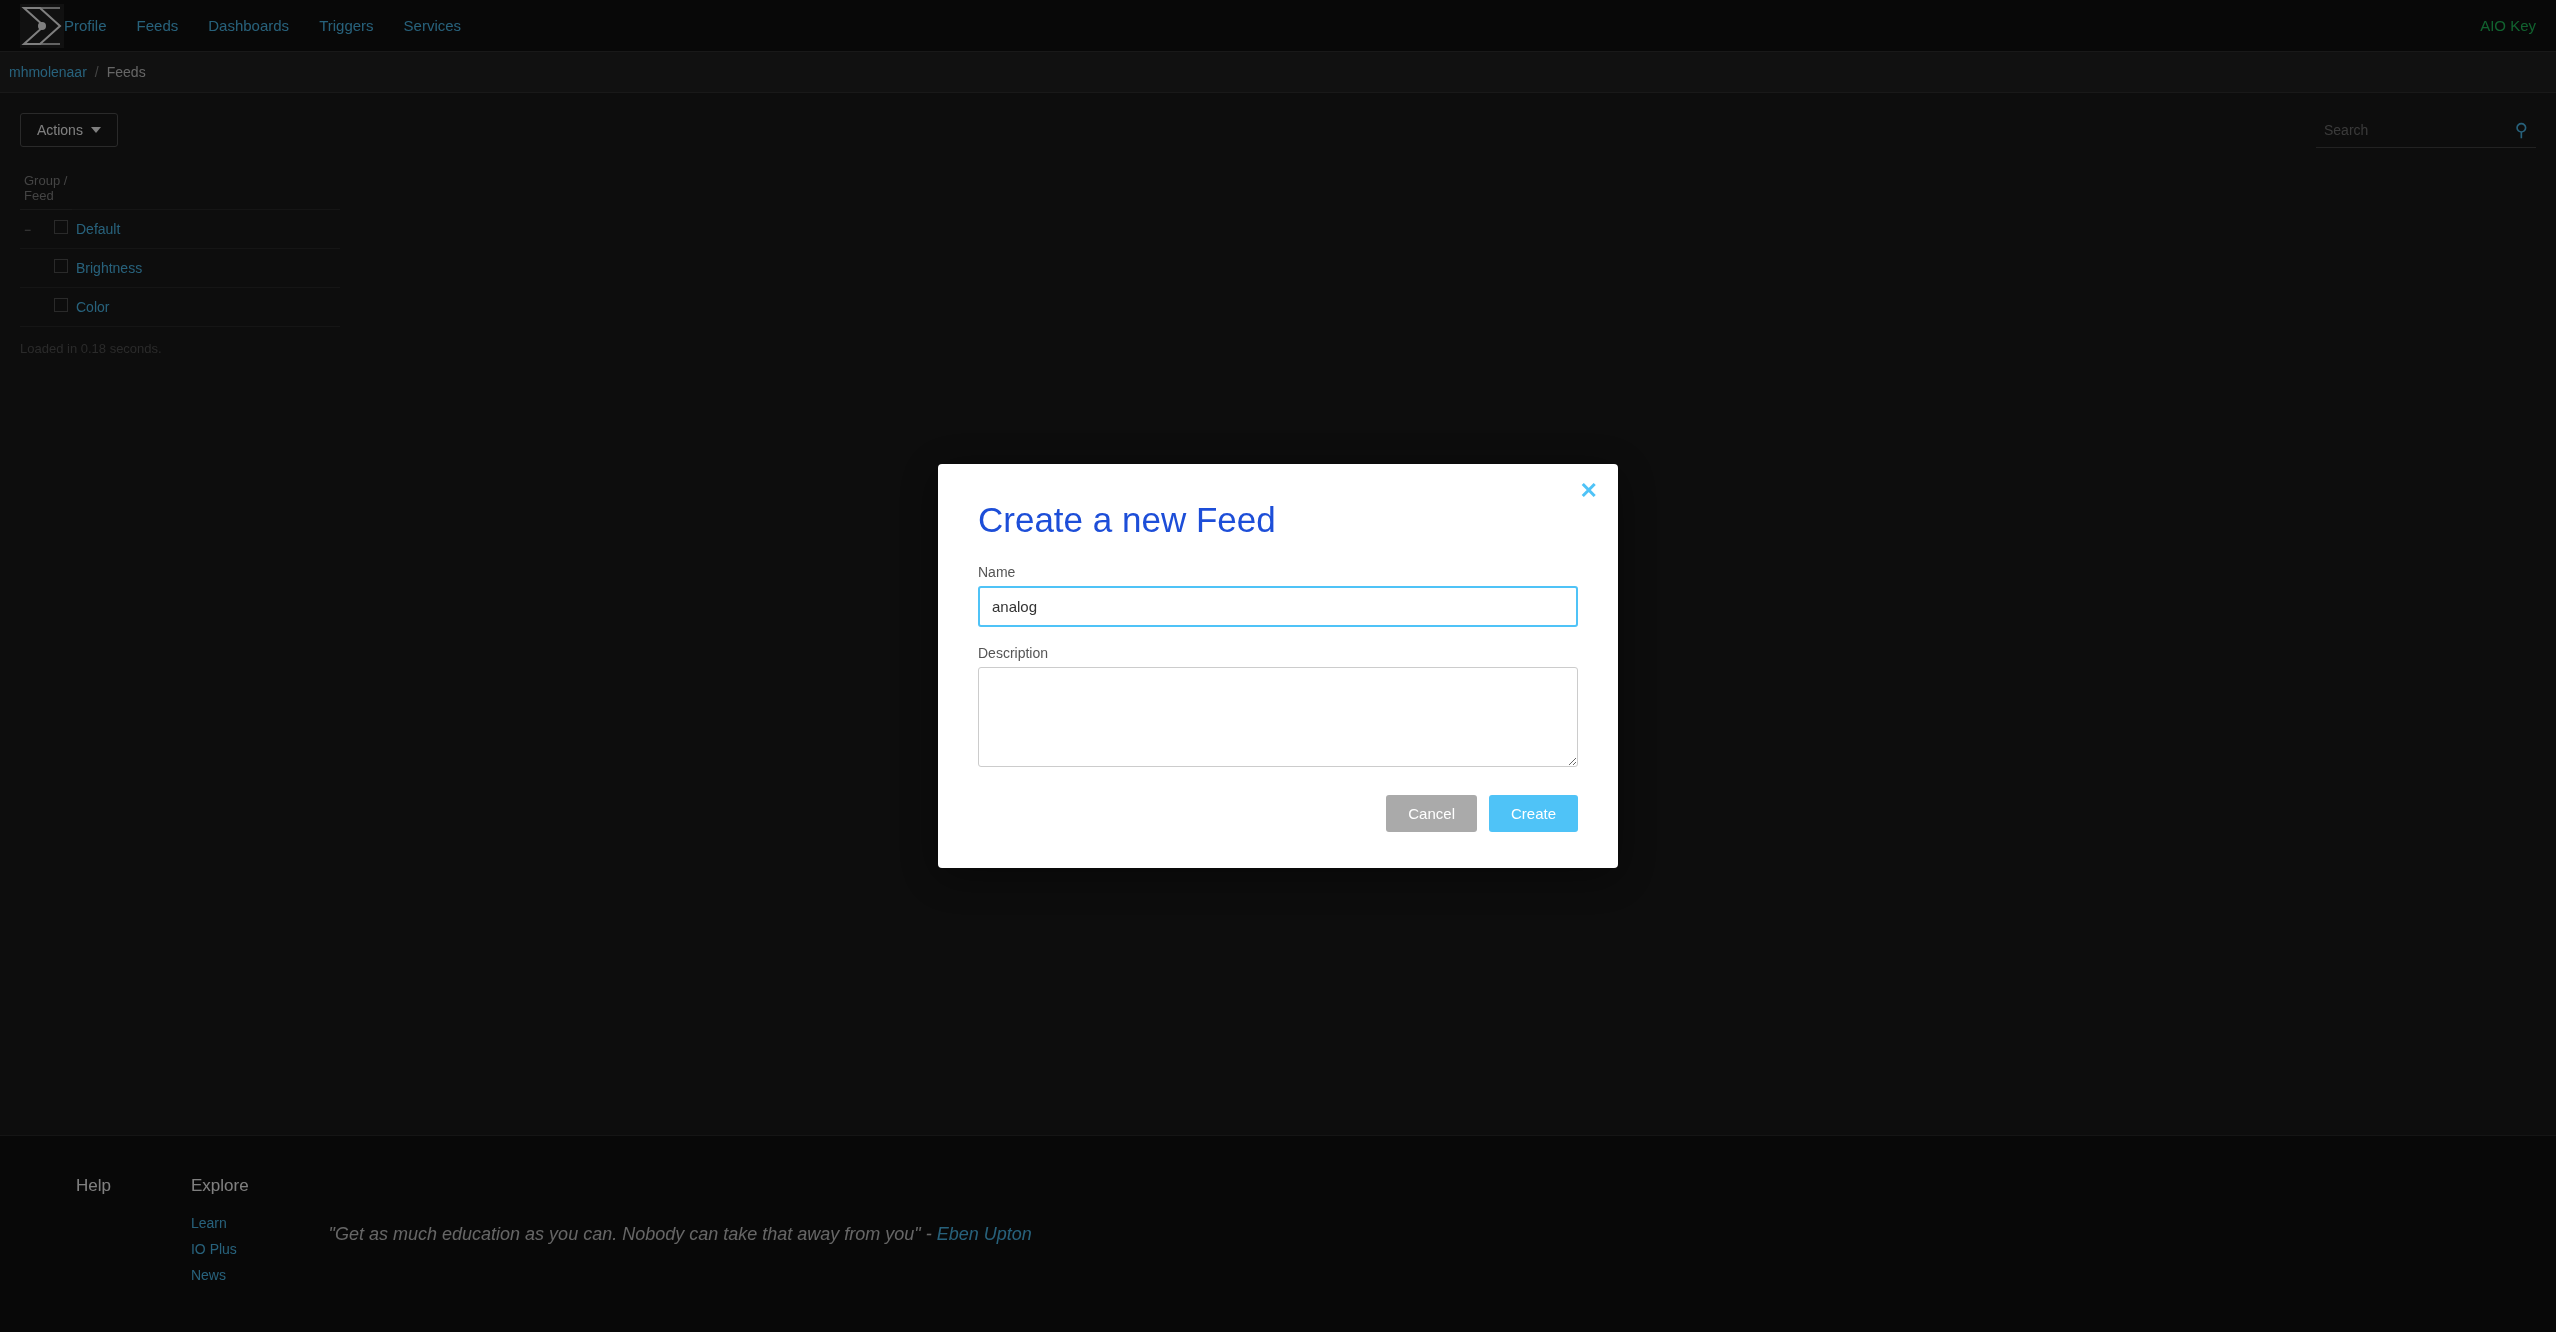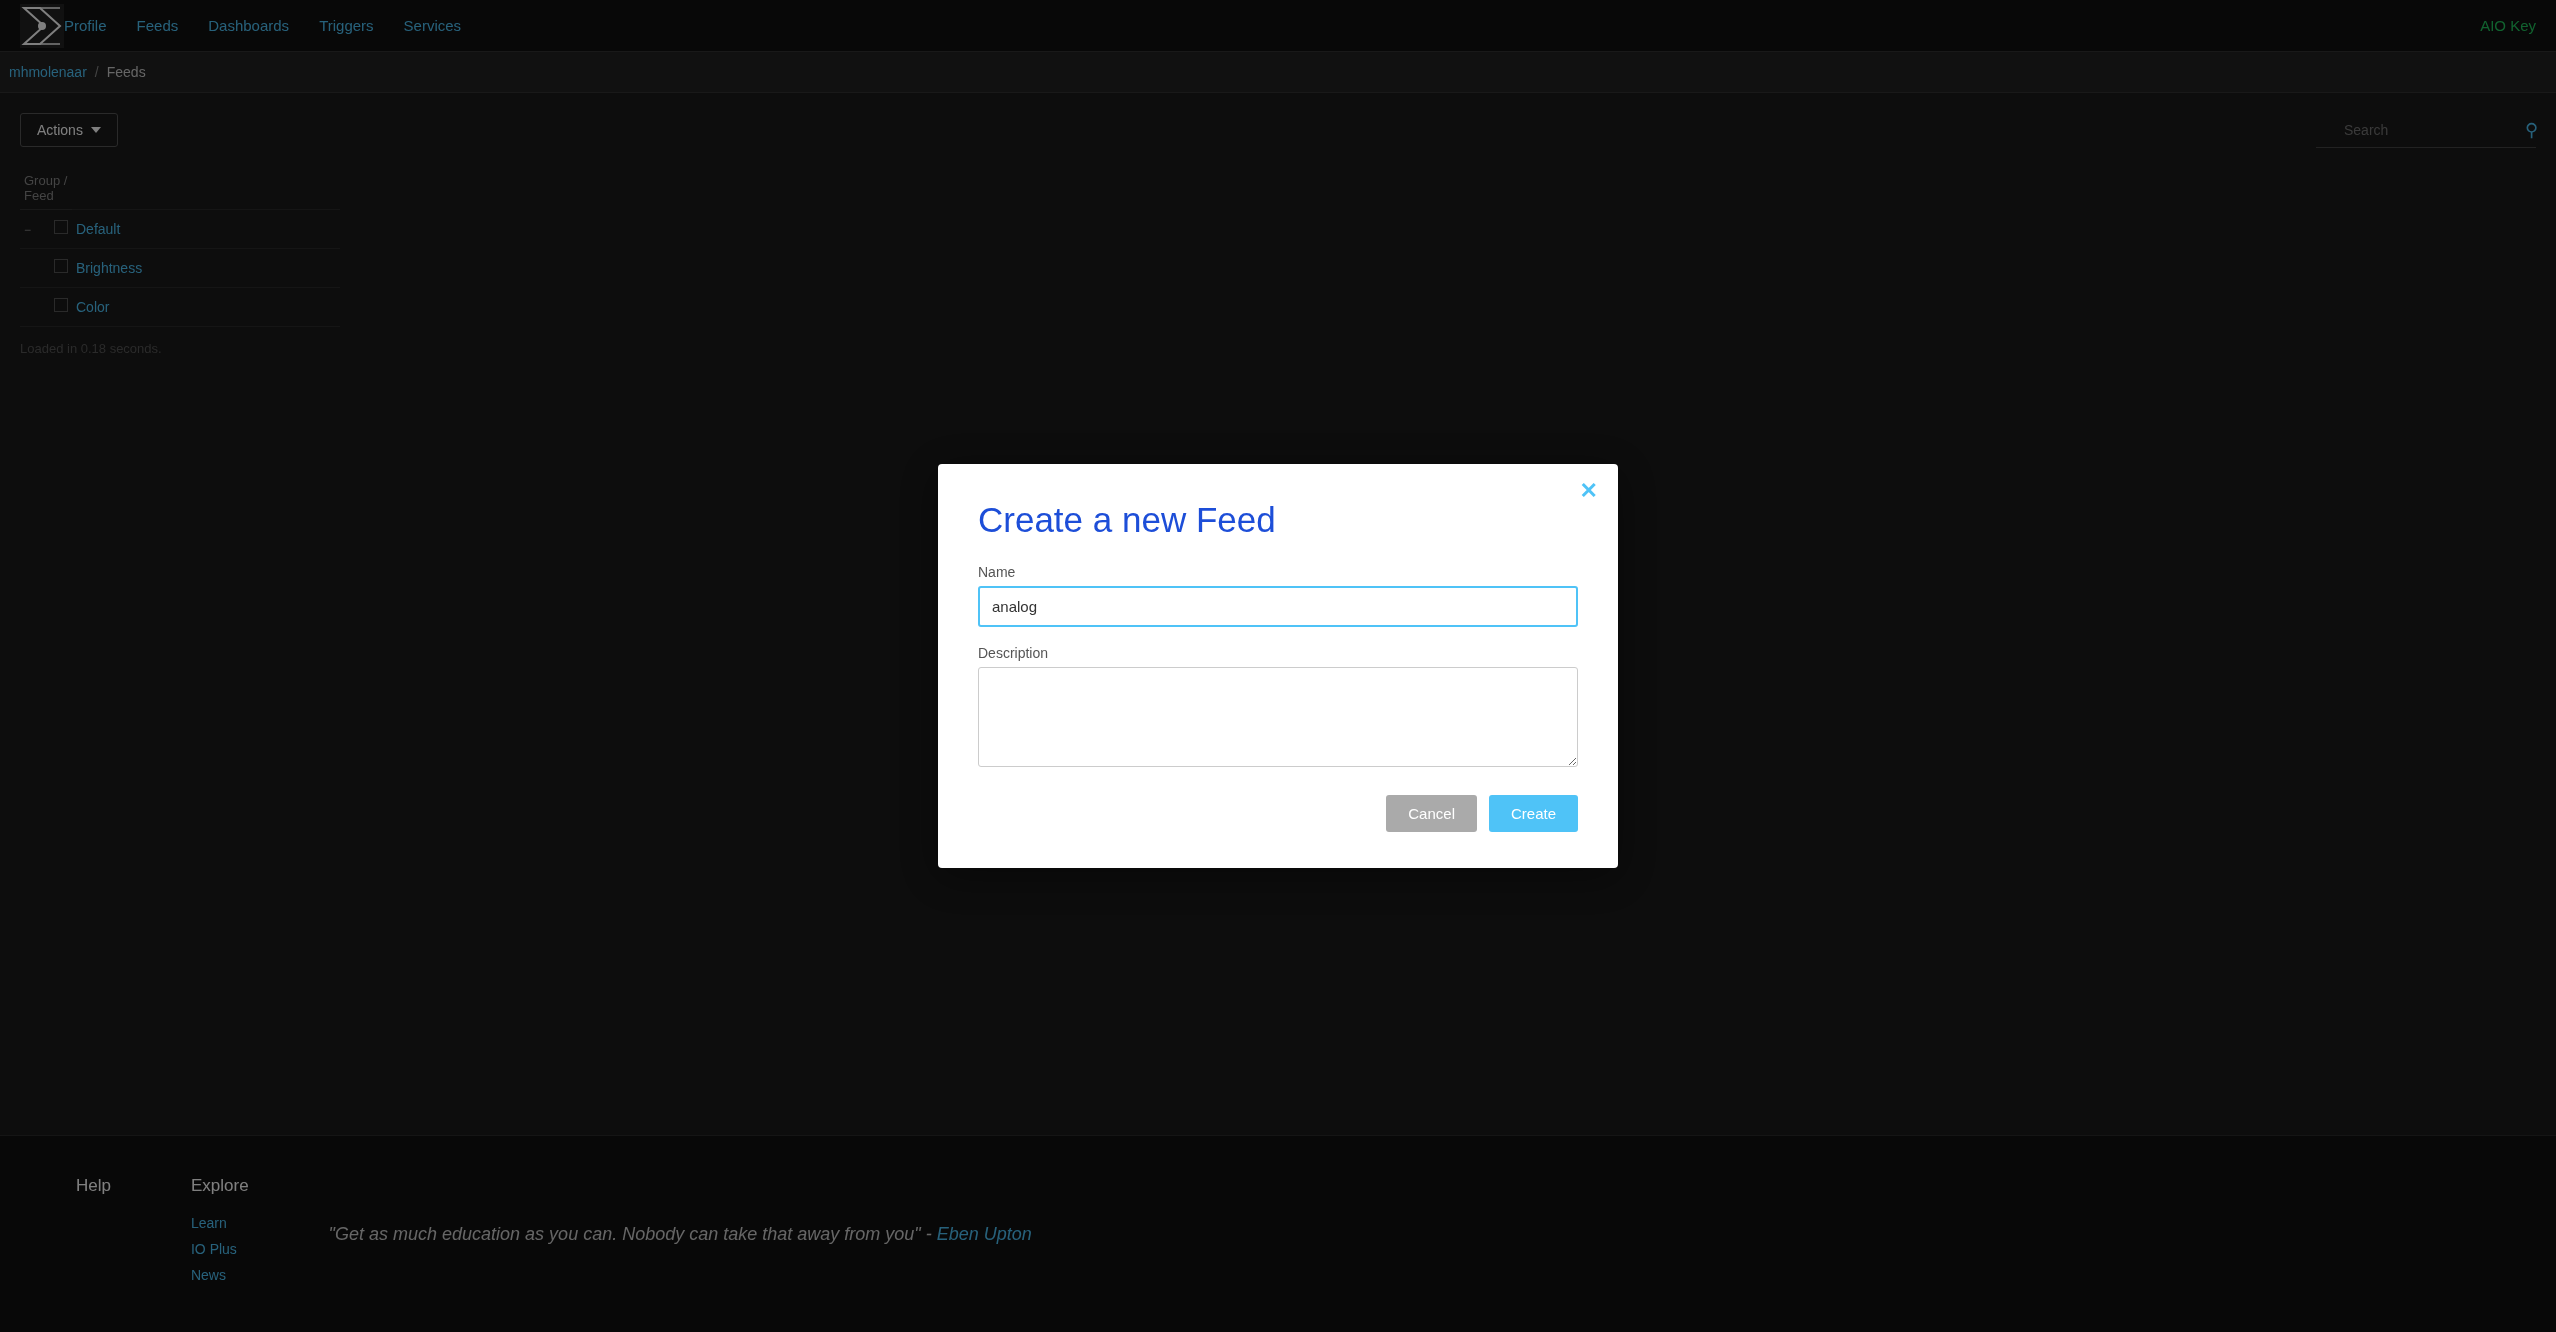--- a/index.html
+++ b/index.html
@@ -151,21 +151,20 @@
       padding: 6px 8px;
       width: 220px;
     }
     .search-box input {
       background: transparent;
       border: none;
       outline: none;
       color: #d946ef;
       font-size: 14px;
       flex: 1;
-      margin-left: 20px;
     }
     .search-icon-btn {
       background: none;
       border: none;
       cursor: pointer;
       color: #4fc3f7;
       font-size: 18px;
     }
 
     

